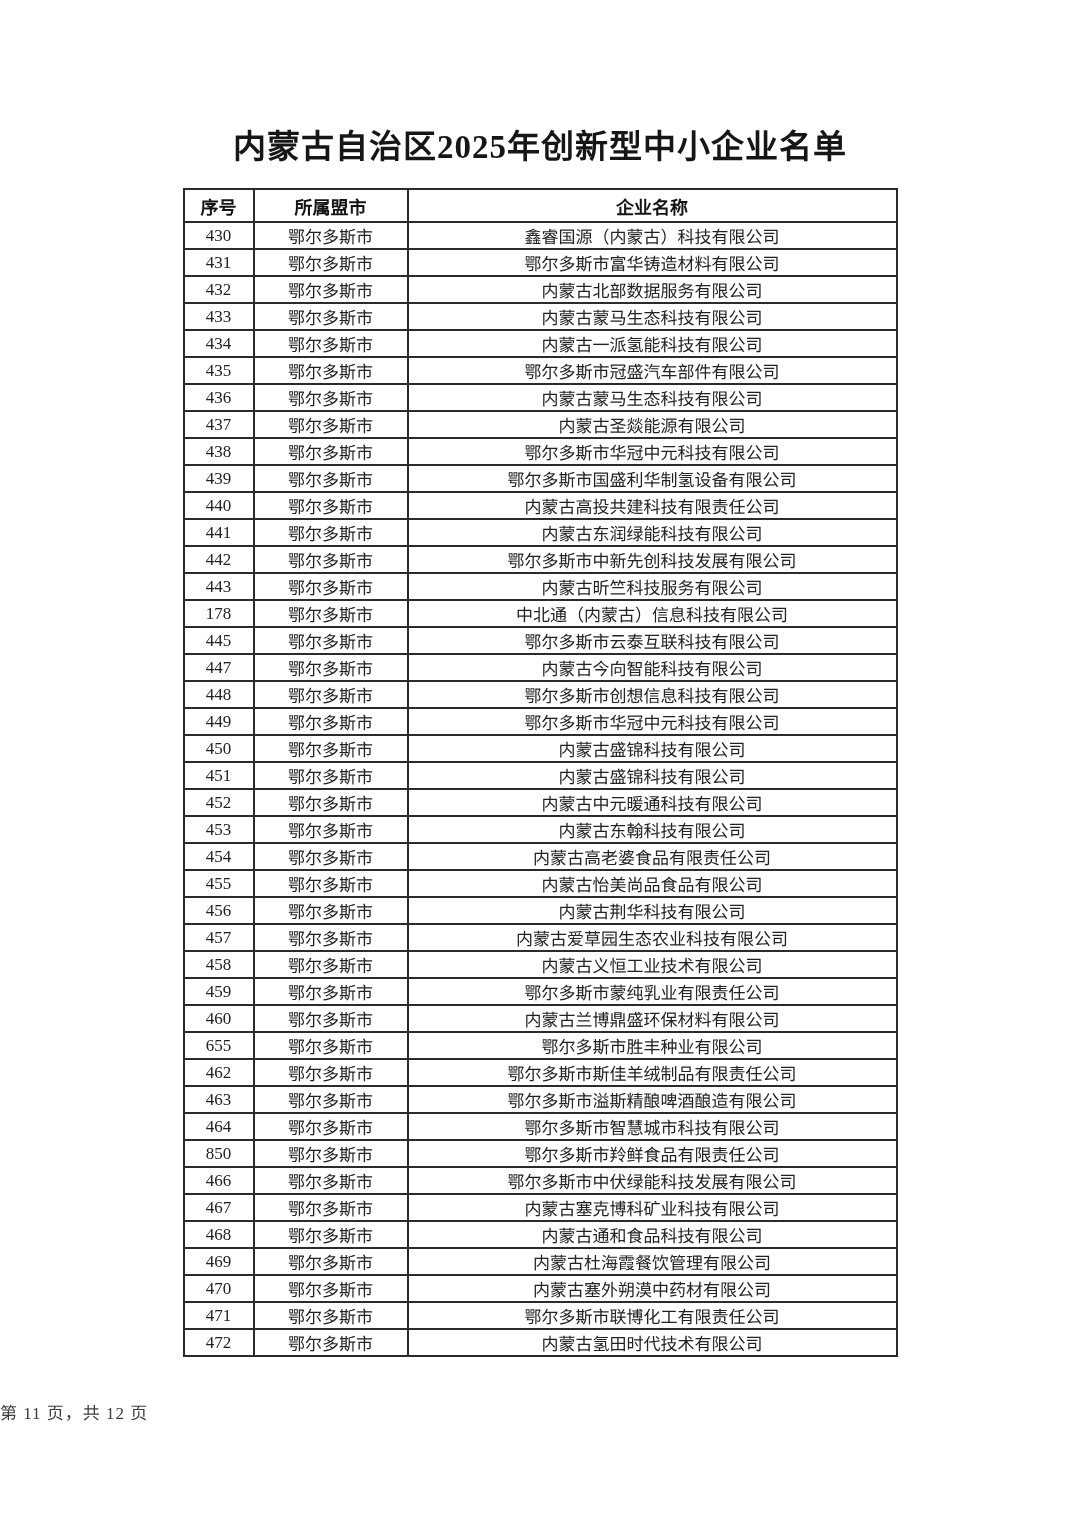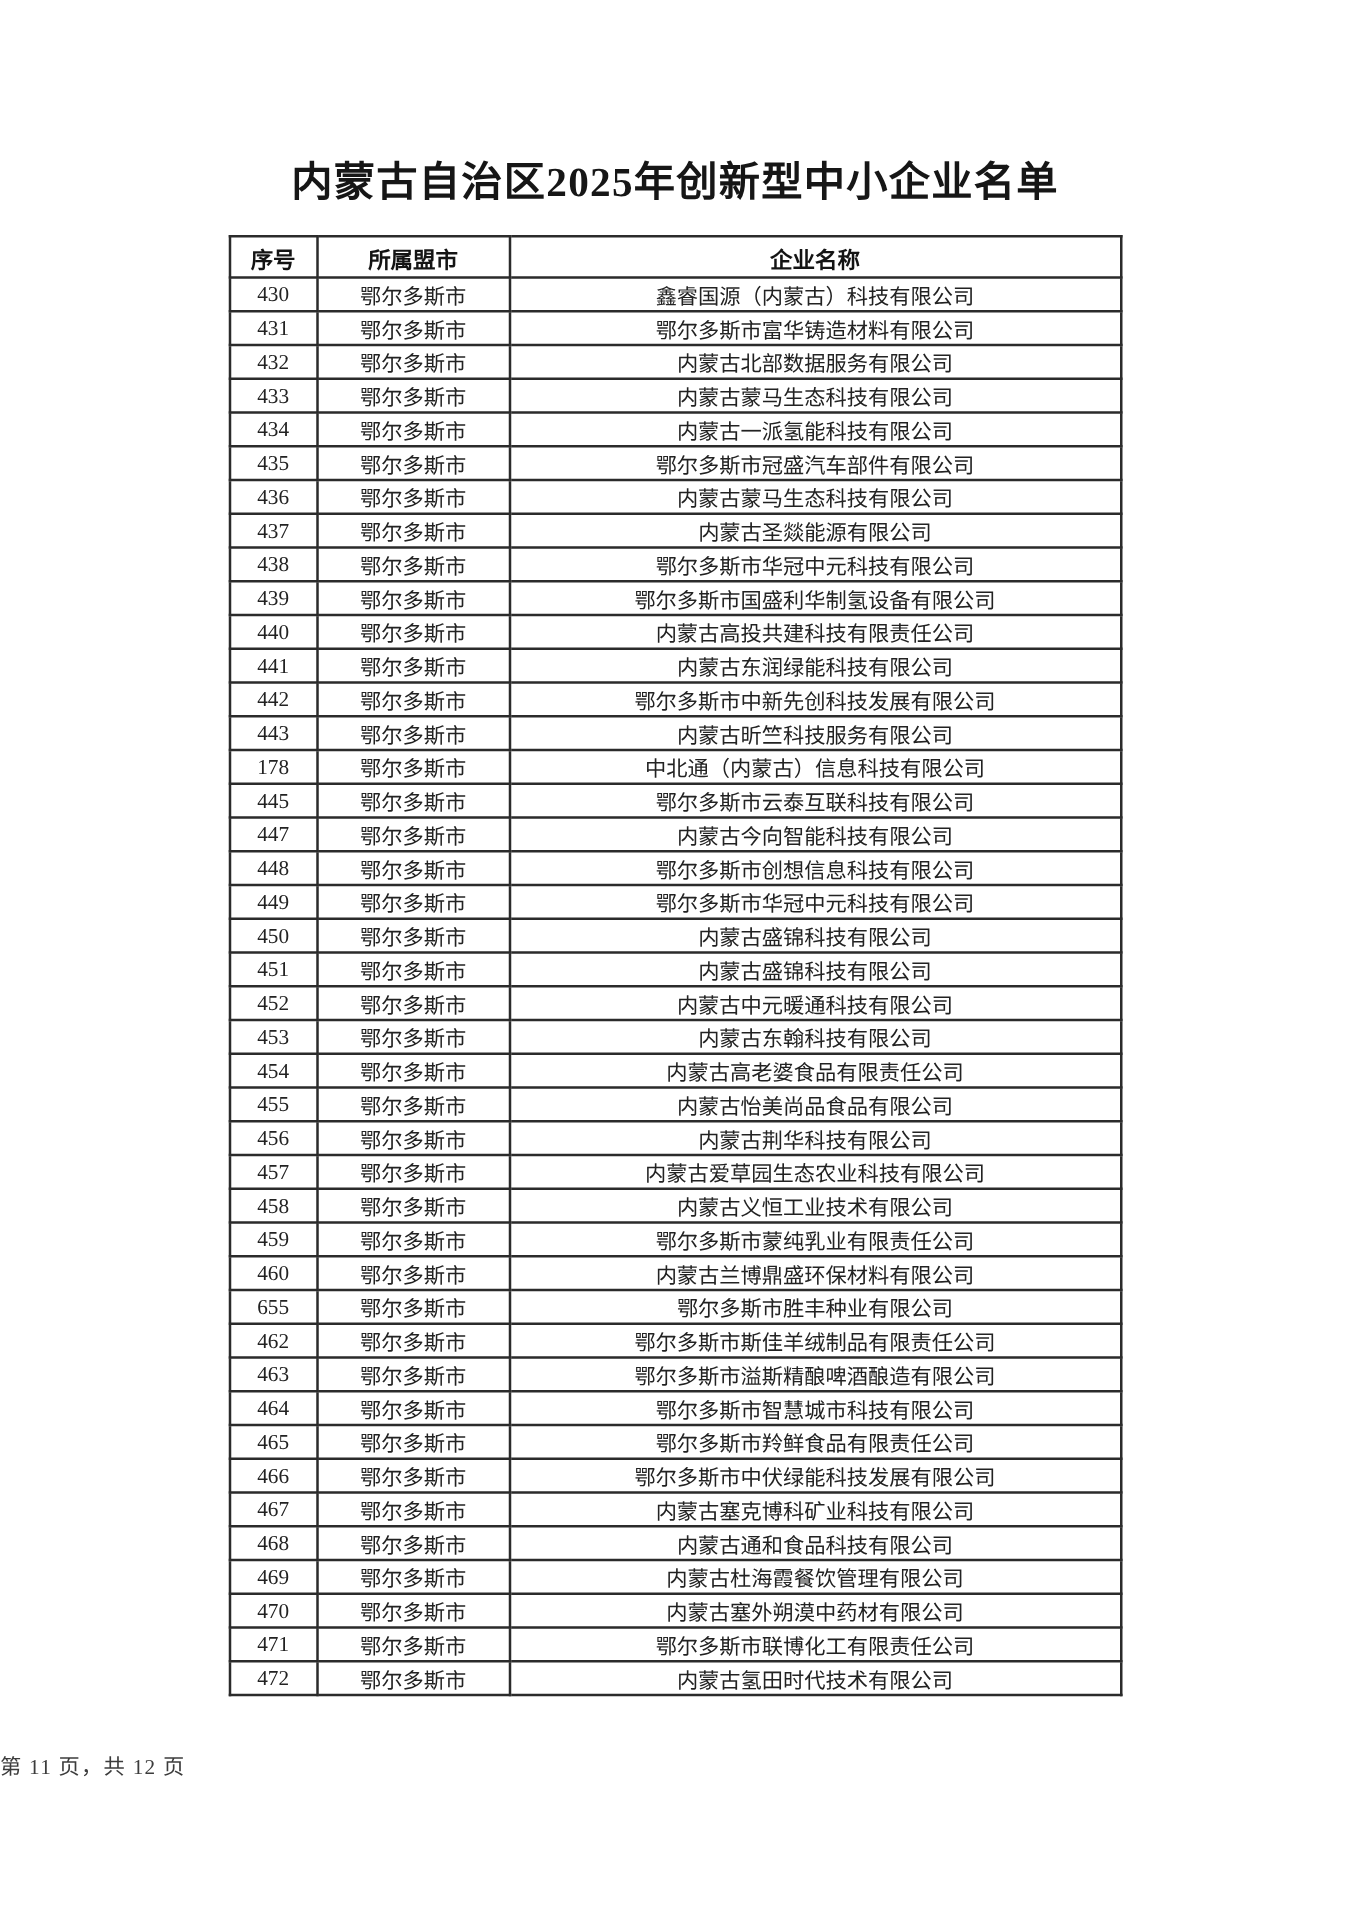--- a/index.html
+++ b/index.html
@@ -247,21 +247,21 @@
       <td>463</td>
       <td>鄂尔多斯市</td>
       <td>鄂尔多斯市溢斯精酿啤酒酿造有限公司</td>
     </tr>
         <tr>
       <td>464</td>
       <td>鄂尔多斯市</td>
       <td>鄂尔多斯市智慧城市科技有限公司</td>
     </tr>
         <tr>
-      <td>465</td>
+      <td>850</td>
       <td>鄂尔多斯市</td>
       <td>鄂尔多斯市羚鲜食品有限责任公司</td>
     </tr>
         <tr>
       <td>466</td>
       <td>鄂尔多斯市</td>
       <td>鄂尔多斯市中伏绿能科技发展有限公司</td>
     </tr>
         <tr>
       <td>467</td>

